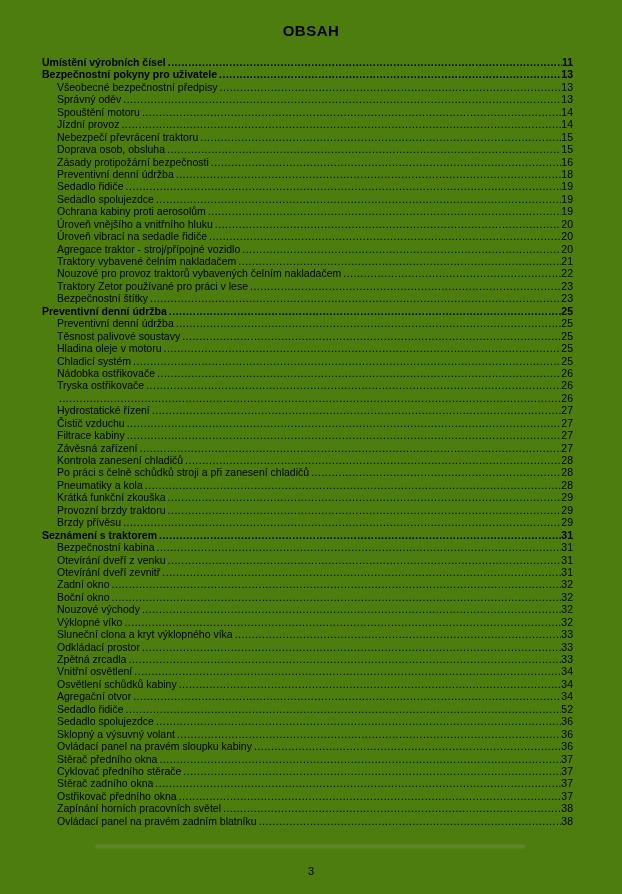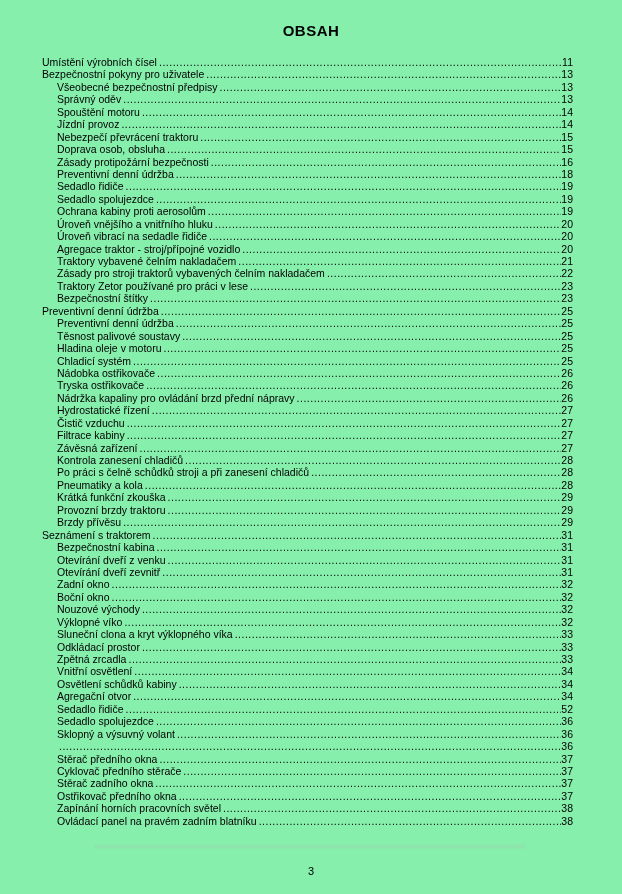--- a/index.html
+++ b/index.html
@@ -4,21 +4,21 @@
 <style>
   html, body {
     margin: 0;
     padding: 0;
     background: #ffffff;
   }
   .page {
     position: relative;
     width: 622px;
     height: 894px;
-    background: #86efac;
+    background: #4d7c0f;
     color: #000000;
     font-family: "Liberation Sans", sans-serif;
     overflow: hidden;
   }
   .doc-title {
     position: absolute;
     top: 22px;
     left: 0;
     width: 100%;
     text-align: center;
@@ -33,21 +33,21 @@
     width: 531px;
   }
   .toc-row {
     display: flex;
     align-items: baseline;
     height: 12.45px;
     font-size: 10.5px;
     line-height: 12.45px;
     white-space: nowrap;
   }
-  .toc-row.lvl0 { font-weight: normal; }
+  .toc-row.lvl0 { font-weight: bold; }
   .toc-row.lvl1 { padding-left: 15px; }
   .toc-label { flex: 0 0 auto; }
   .toc-dots {
     flex: 1 1 auto;
     overflow: hidden;
     white-space: nowrap;
     margin-left: 2px;
   }
   .toc-dots::before {
     content: "......................................................................................................................................................................................................................................";
@@ -161,21 +161,21 @@
         <span class="toc-label">Agregace traktor - stroj/přípojné vozidlo</span>
         <span class="toc-dots"></span>
         <span class="toc-page">20</span>
       </div>
       <div class="toc-row lvl1">
         <span class="toc-label">Traktory vybavené čelním nakladačem</span>
         <span class="toc-dots"></span>
         <span class="toc-page">21</span>
       </div>
       <div class="toc-row lvl1">
-        <span class="toc-label">Zásady pro stroji traktorů vybavených čelním nakladačem</span>
+        <span class="toc-label">Nouzové pro provoz traktorů vybavených čelním nakladačem</span>
         <span class="toc-dots"></span>
         <span class="toc-page">22</span>
       </div>
       <div class="toc-row lvl1">
         <span class="toc-label">Traktory Zetor používané pro práci v lese</span>
         <span class="toc-dots"></span>
         <span class="toc-page">23</span>
       </div>
       <div class="toc-row lvl1">
         <span class="toc-label">Bezpečnostní štítky</span>
@@ -211,21 +211,20 @@
         <span class="toc-label">Nádobka ostřikovače</span>
         <span class="toc-dots"></span>
         <span class="toc-page">26</span>
       </div>
       <div class="toc-row lvl1">
         <span class="toc-label">Tryska ostřikovače</span>
         <span class="toc-dots"></span>
         <span class="toc-page">26</span>
       </div>
       <div class="toc-row lvl1">
-        <span class="toc-label">Nádržka kapaliny pro ovládání brzd přední nápravy</span>
         <span class="toc-dots"></span>
         <span class="toc-page">26</span>
       </div>
       <div class="toc-row lvl1">
         <span class="toc-label">Hydrostatické řízení</span>
         <span class="toc-dots"></span>
         <span class="toc-page">27</span>
       </div>
       <div class="toc-row lvl1">
         <span class="toc-label">Čistič vzduchu</span>
@@ -351,20 +350,21 @@
         <span class="toc-label">Sedadlo spolujezdce</span>
         <span class="toc-dots"></span>
         <span class="toc-page">36</span>
       </div>
       <div class="toc-row lvl1">
         <span class="toc-label">Sklopný a výsuvný volant</span>
         <span class="toc-dots"></span>
         <span class="toc-page">36</span>
       </div>
       <div class="toc-row lvl1">
+        <span class="toc-label">Ovládací panel na pravém sloupku kabiny</span>
         <span class="toc-dots"></span>
         <span class="toc-page">36</span>
       </div>
       <div class="toc-row lvl1">
         <span class="toc-label">Stěrač předního okna</span>
         <span class="toc-dots"></span>
         <span class="toc-page">37</span>
       </div>
       <div class="toc-row lvl1">
         <span class="toc-label">Cyklovač předního stěrače</span>

